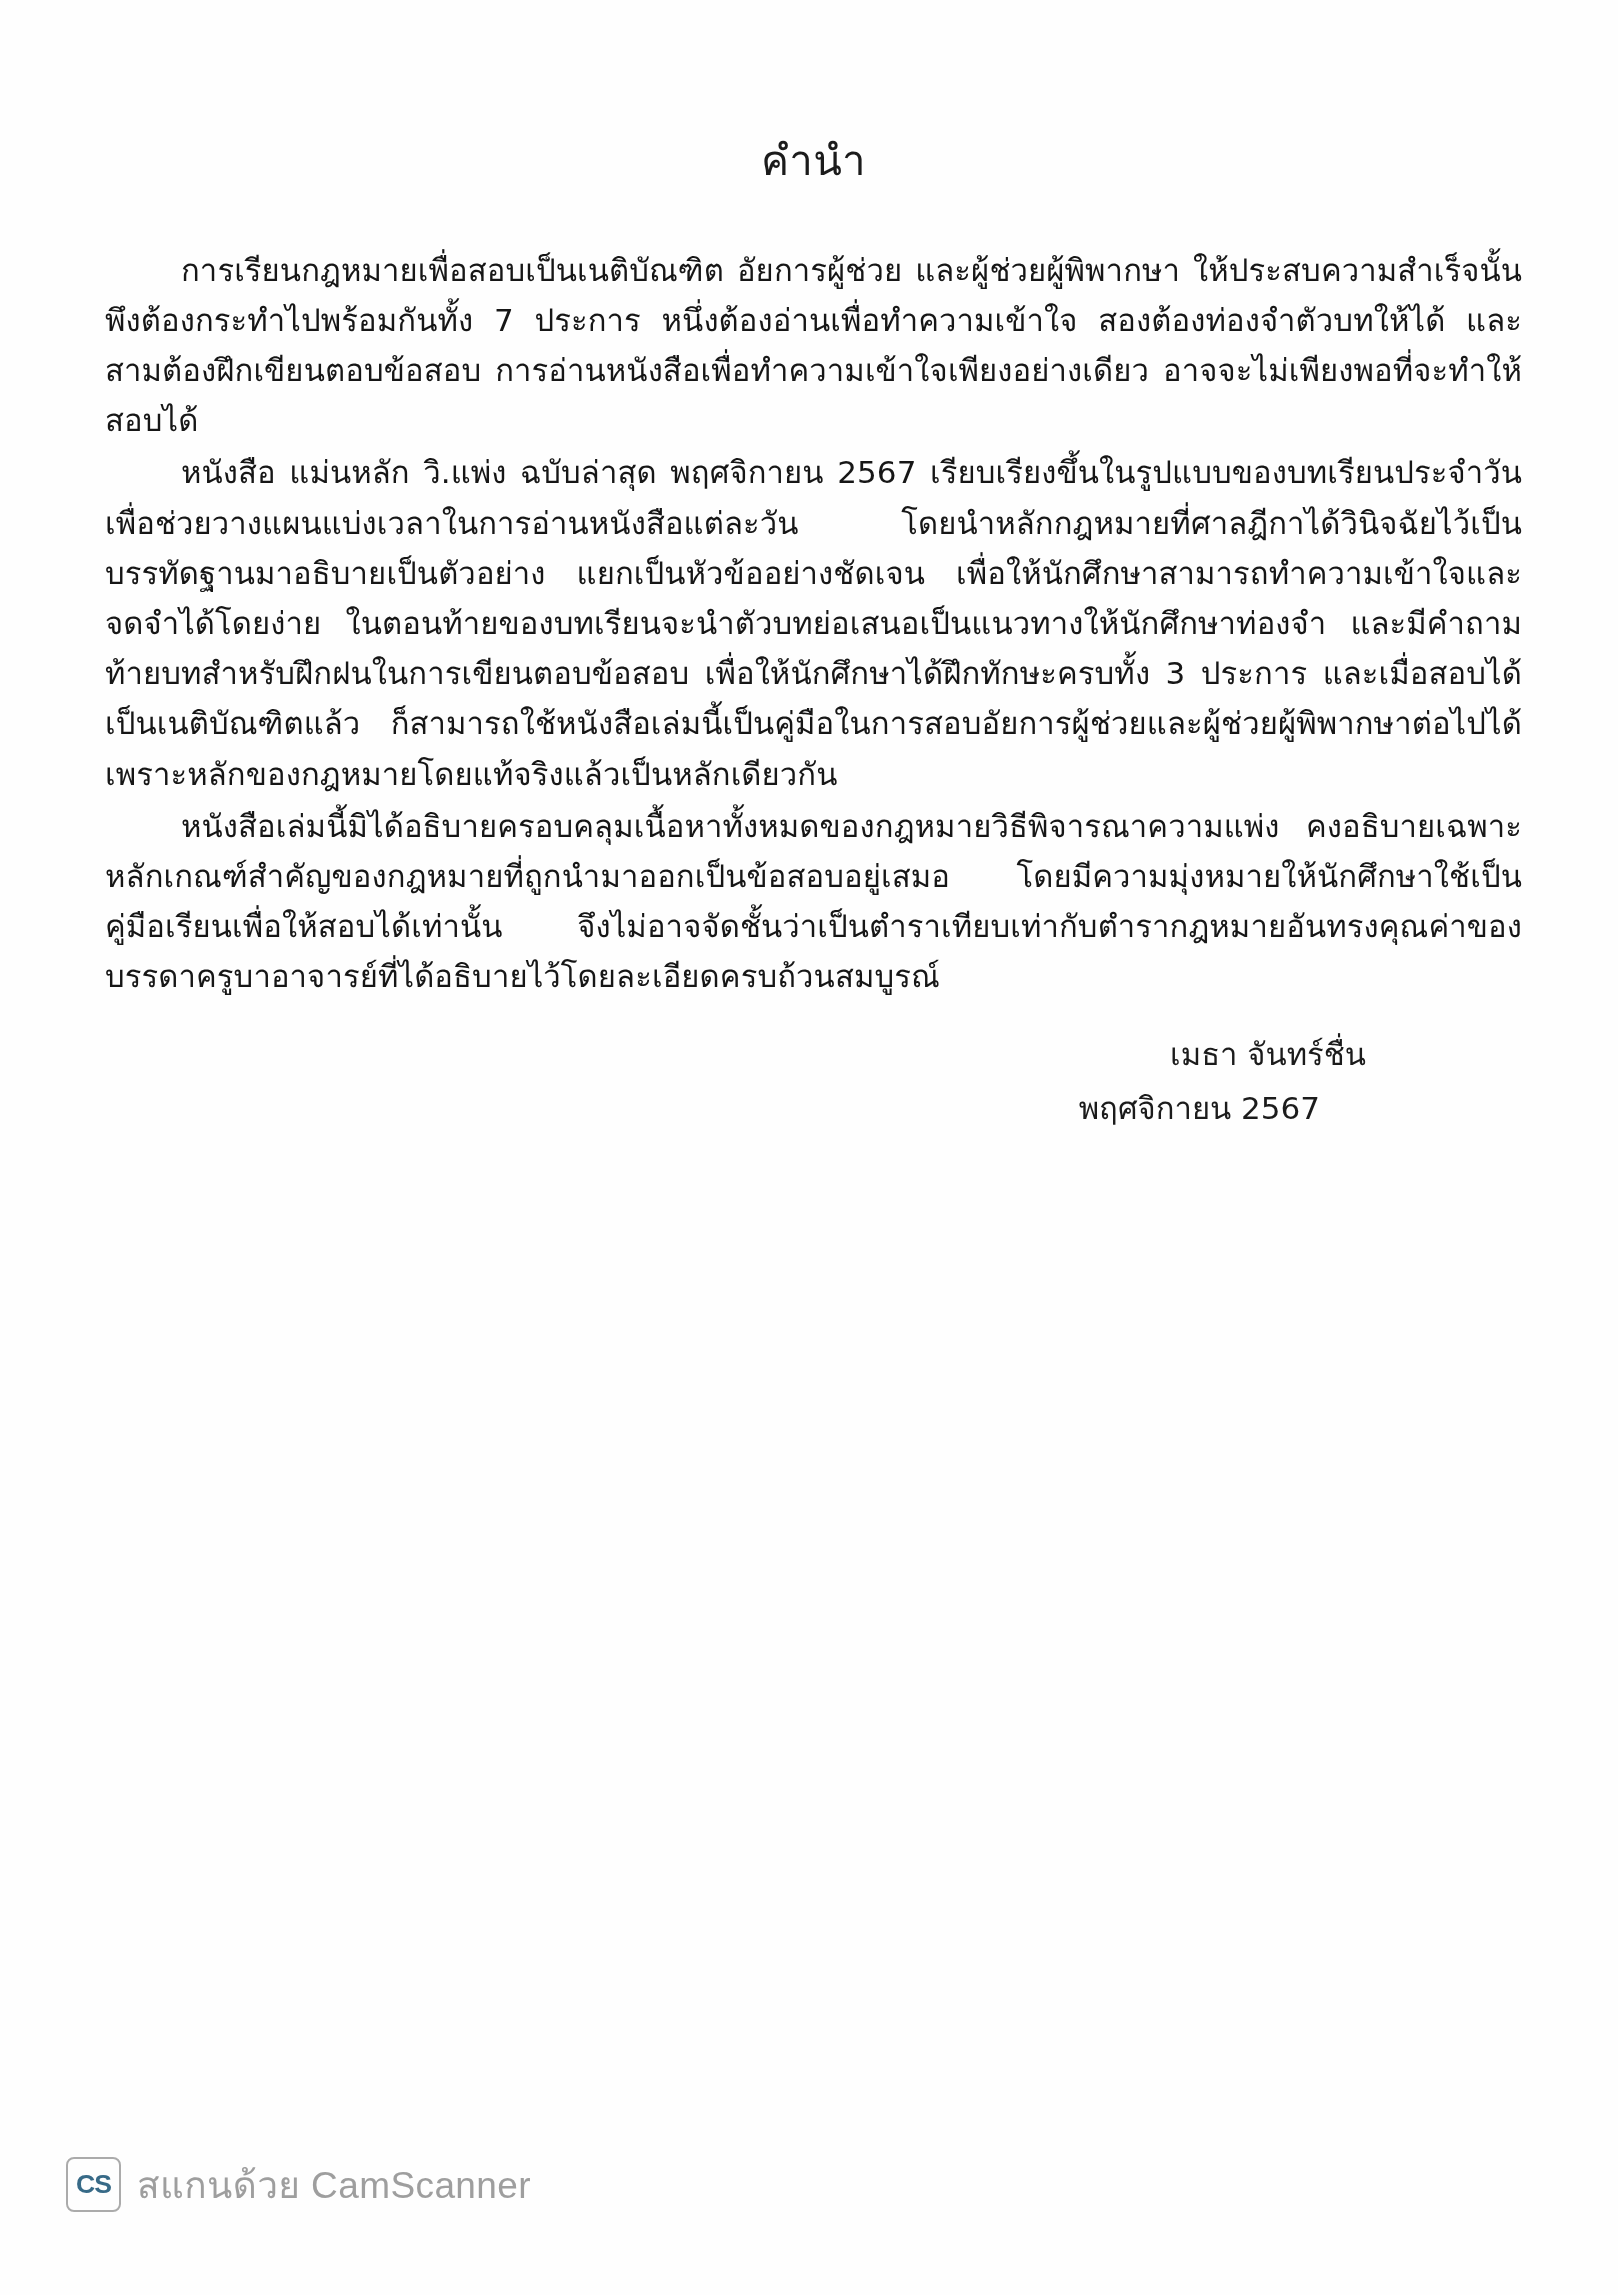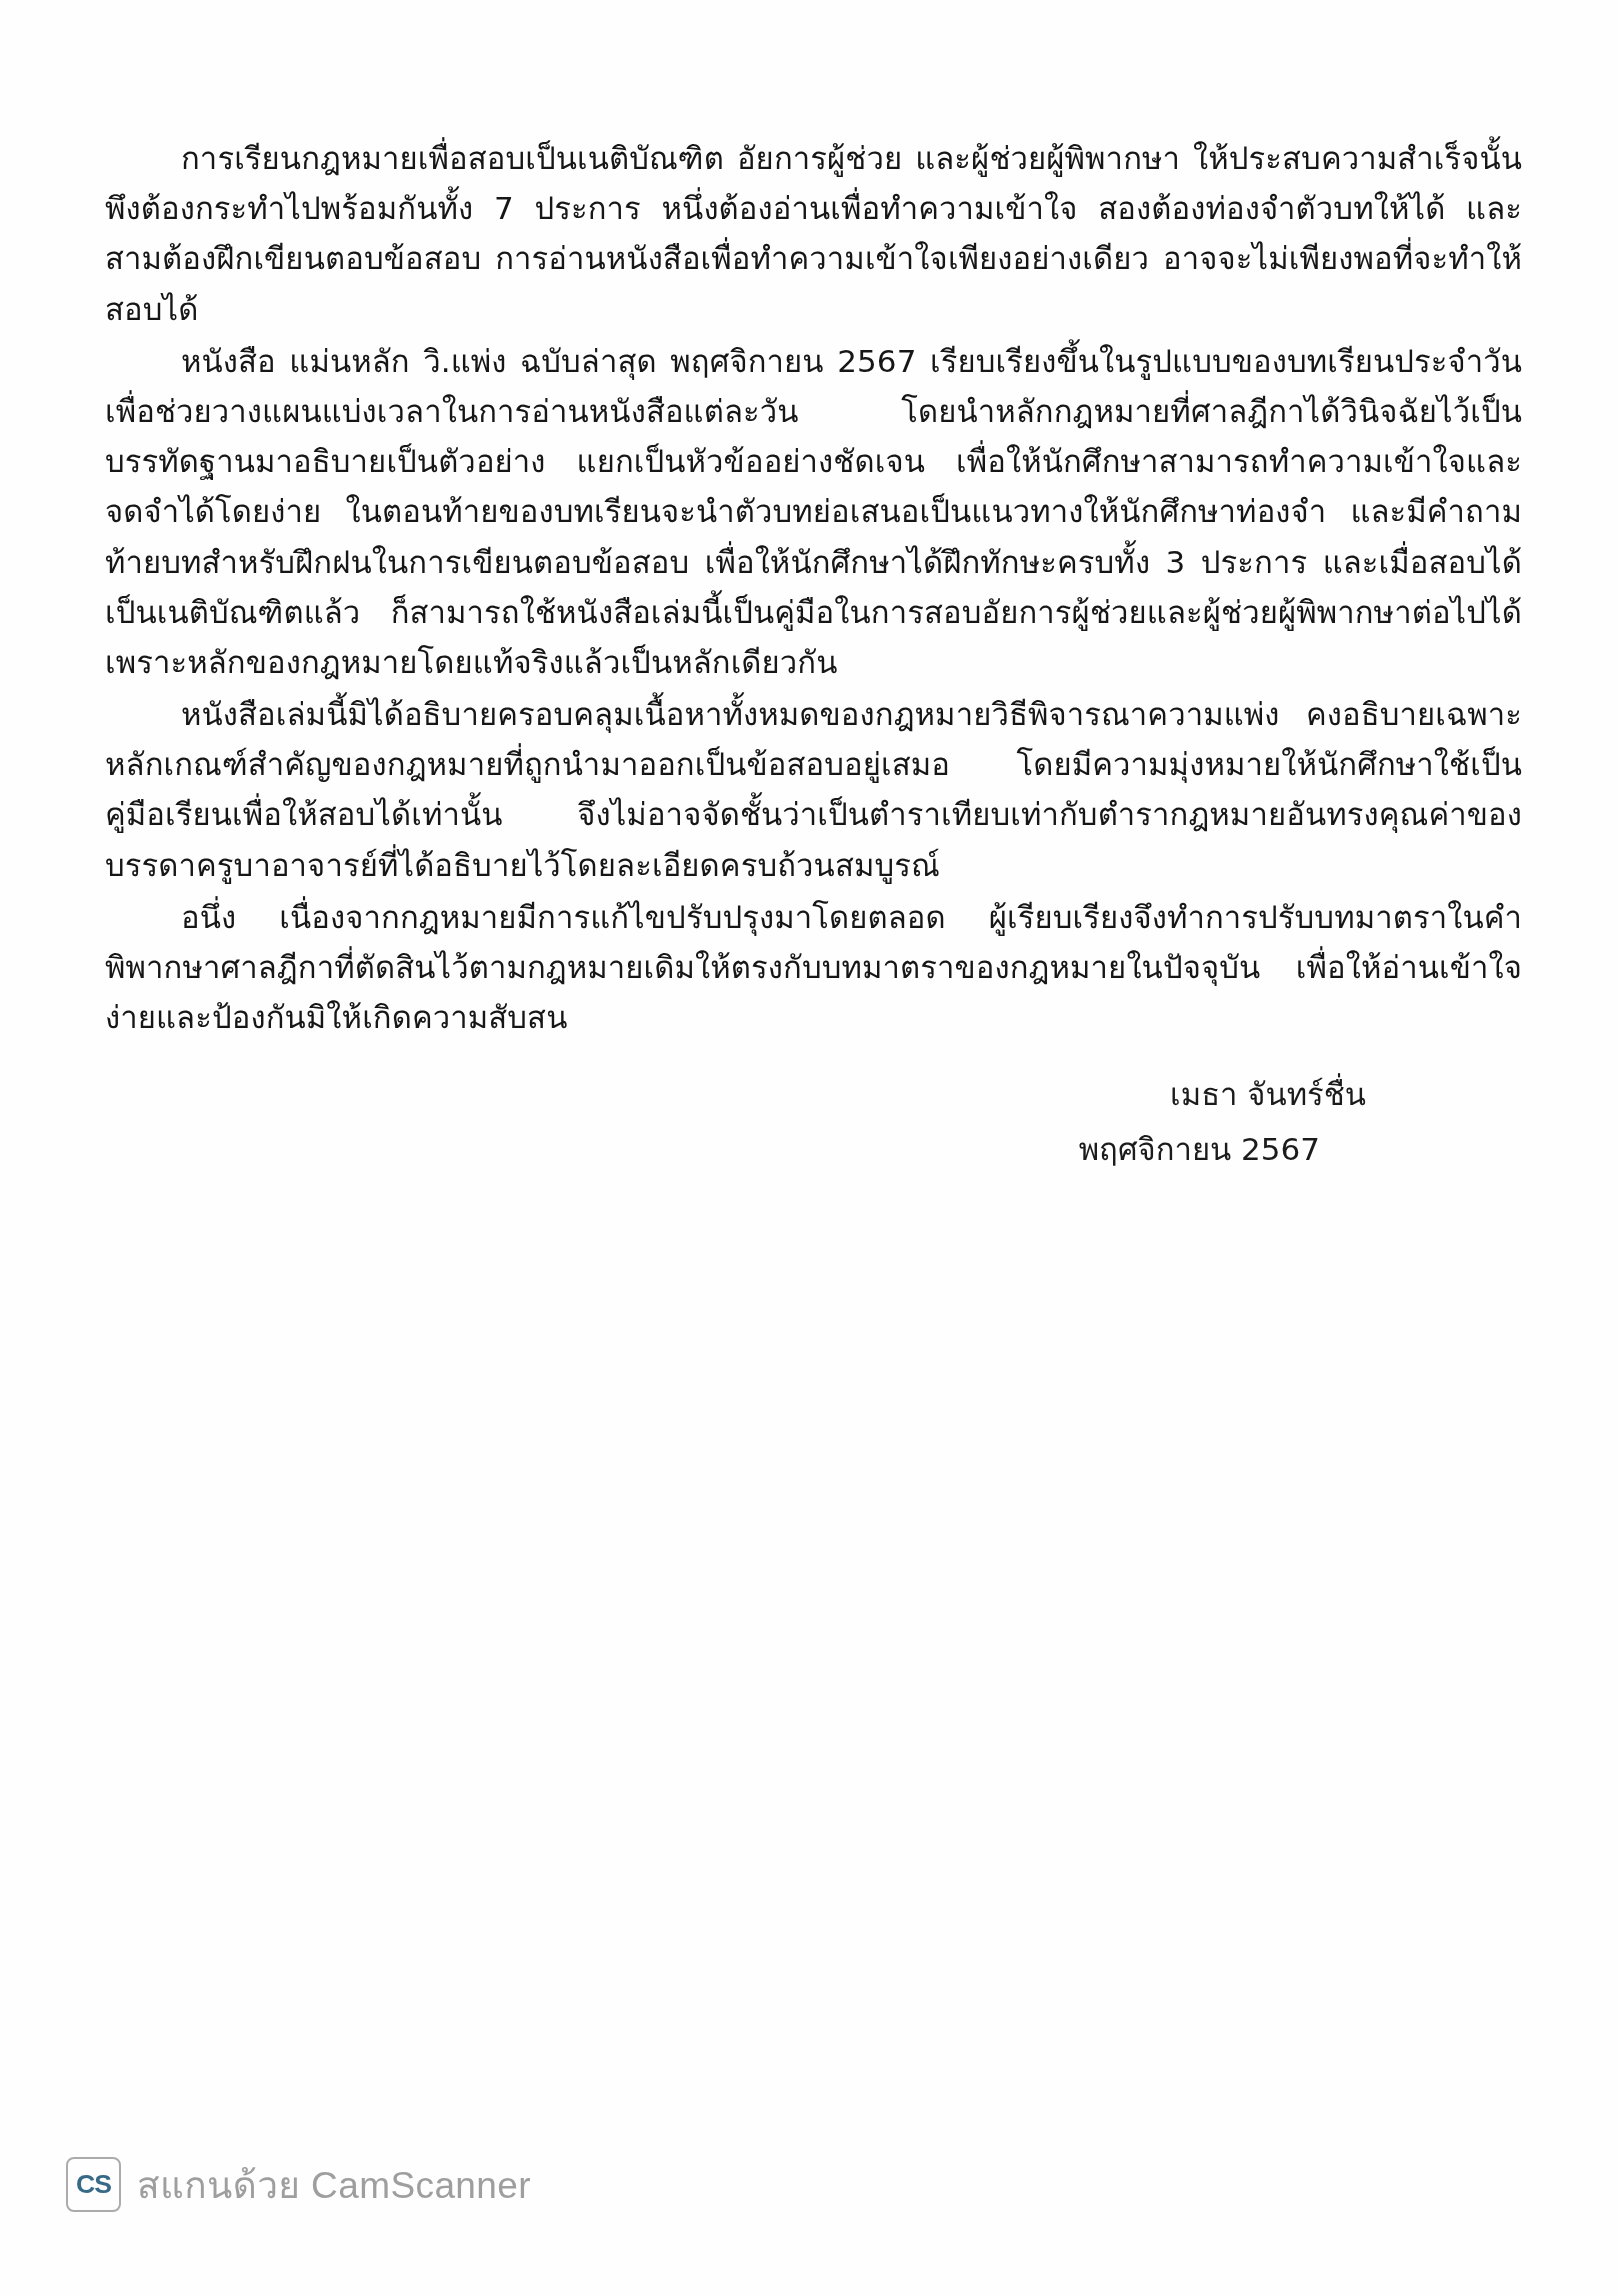--- a/index.html
+++ b/index.html
@@ -98,28 +98,28 @@
     font-family: Liberation Sans, sans-serif;
   }
 </style>
 </head>
 <body>
 
 <div class="page">
 
   <div class="doc-body">
 
+    <h1 class="doc-title">คำนำ</h1>
 
     <p class="para">การเรียนกฎหมายเพื่อสอบเป็นเนติบัณฑิต อัยการผู้ช่วย และผู้ช่วยผู้พิพากษา ให้ประสบความสำเร็จนั้นพึงต้องกระทำไปพร้อมกันทั้ง 7 ประการ หนึ่งต้องอ่านเพื่อทำความเข้าใจ สองต้องท่องจำตัวบทให้ได้ และสามต้องฝึกเขียนตอบข้อสอบ การอ่านหนังสือเพื่อทำความเข้าใจเพียงอย่างเดียว อาจจะไม่เพียงพอที่จะทำให้สอบได้</p>
 
     <p class="para">หนังสือ แม่นหลัก วิ.แพ่ง ฉบับล่าสุด พฤศจิกายน 2567 เรียบเรียงขึ้นในรูปแบบของบทเรียนประจำวัน เพื่อช่วยวางแผนแบ่งเวลาในการอ่านหนังสือแต่ละวัน โดยนำหลักกฎหมายที่ศาลฎีกาได้วินิจฉัยไว้เป็นบรรทัดฐานมาอธิบายเป็นตัวอย่าง แยกเป็นหัวข้ออย่างชัดเจน เพื่อให้นักศึกษาสามารถทำความเข้าใจและจดจำได้โดยง่าย ในตอนท้ายของบทเรียนจะนำตัวบทย่อเสนอเป็นแนวทางให้นักศึกษาท่องจำ และมีคำถามท้ายบทสำหรับฝึกฝนในการเขียนตอบข้อสอบ เพื่อให้นักศึกษาได้ฝึกทักษะครบทั้ง 3 ประการ และเมื่อสอบได้เป็นเนติบัณฑิตแล้ว ก็สามารถใช้หนังสือเล่มนี้เป็นคู่มือในการสอบอัยการผู้ช่วยและผู้ช่วยผู้พิพากษาต่อไปได้ เพราะหลักของกฎหมายโดยแท้จริงแล้วเป็นหลักเดียวกัน</p>
 
     <p class="para">หนังสือเล่มนี้มิได้อธิบายครอบคลุมเนื้อหาทั้งหมดของกฎหมายวิธีพิจารณาความแพ่ง คงอธิบายเฉพาะหลักเกณฑ์สำคัญของกฎหมายที่ถูกนำมาออกเป็นข้อสอบอยู่เสมอ โดยมีความมุ่งหมายให้นักศึกษาใช้เป็นคู่มือเรียนเพื่อให้สอบได้เท่านั้น จึงไม่อาจจัดชั้นว่าเป็นตำราเทียบเท่ากับตำรากฎหมายอันทรงคุณค่าของบรรดาครูบาอาจารย์ที่ได้อธิบายไว้โดยละเอียดครบถ้วนสมบูรณ์</p>
 
-    <p class="para">อนึ่ง เนื่องจากกฎหมายมีการแก้ไขปรับปรุงมาโดยตลอด ผู้เรียบเรียงจึงทำการปรับบทมาตราในคำพิพากษาศาลฎีกาที่ตัดสินไว้ตามกฎหมายเดิมให้ตรงกับบทมาตราของกฎหมายในปัจจุบัน เพื่อให้อ่านเข้าใจง่ายและป้องกันมิให้เกิดความสับสน</p>
 
 
     <div class="signature-block">
       <p class="sig-name">เมธา จันทร์ชื่น</p>
       <p class="sig-date">พฤศจิกายน 2567</p>
     </div>
 
   </div>
 
   <div class="cam-footer">

